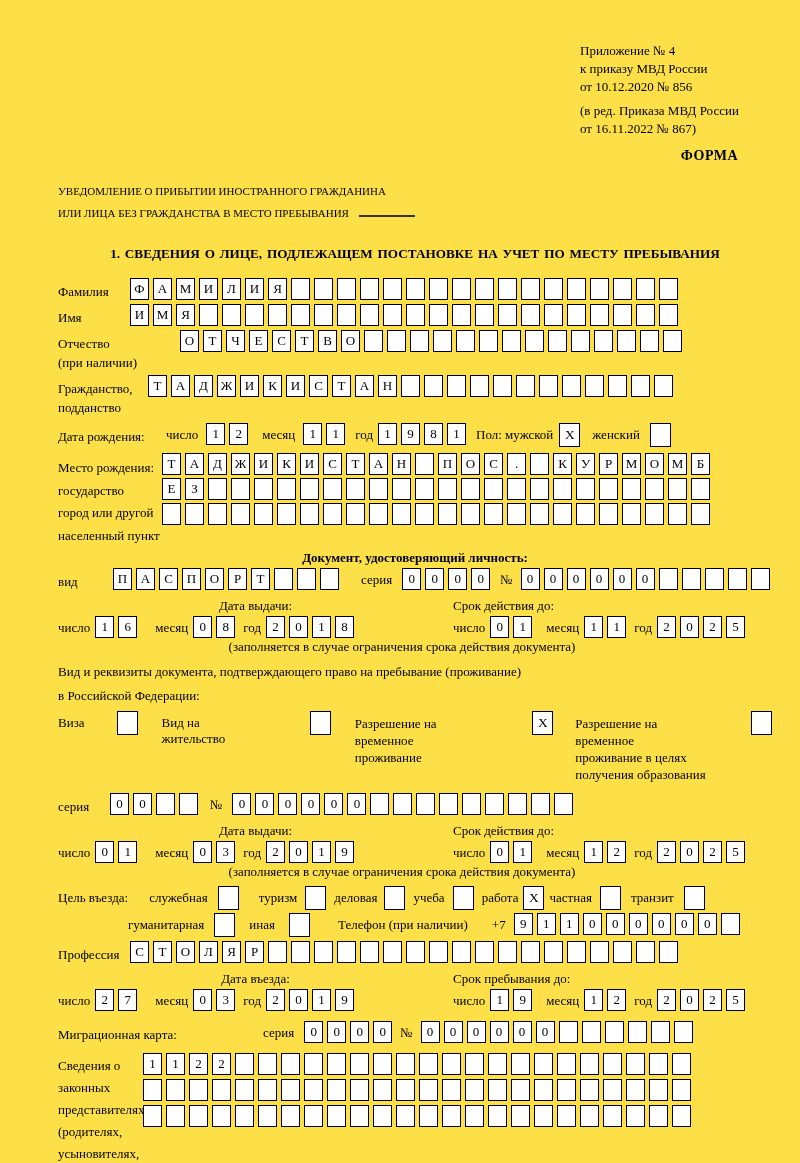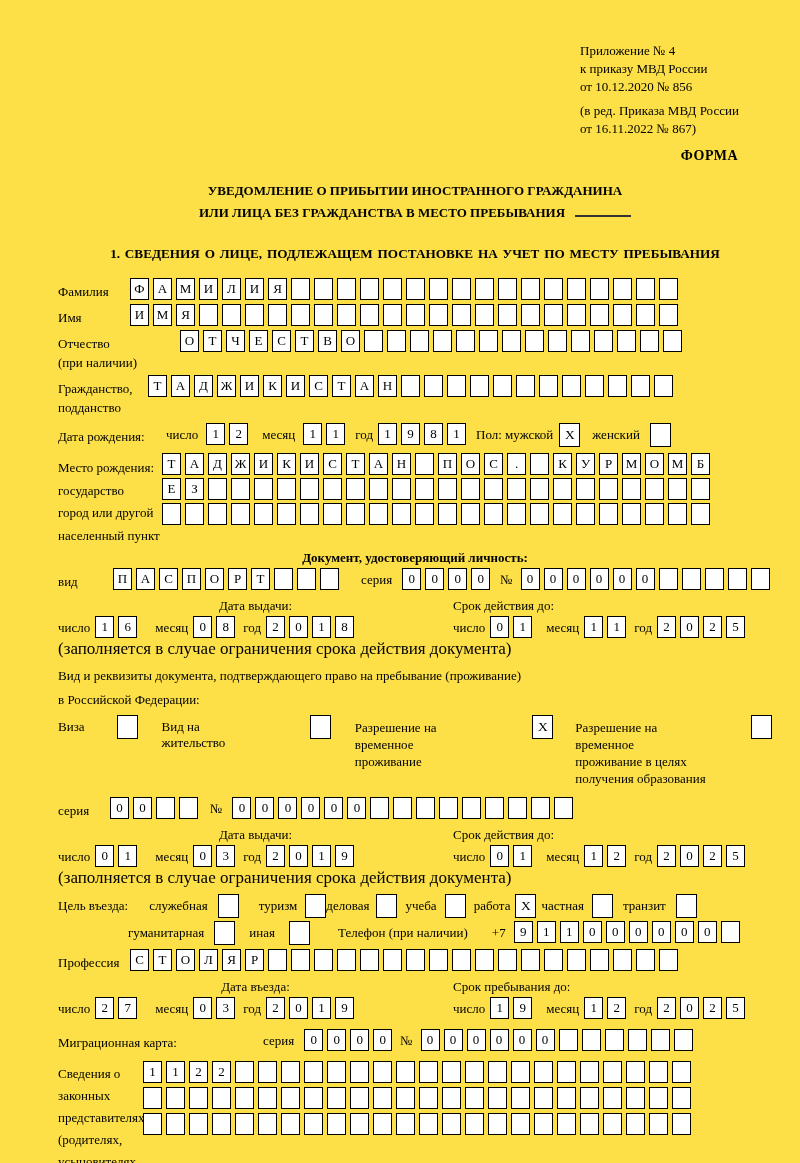--- a/index.html
+++ b/index.html
@@ -8,21 +8,21 @@
     width:800px; height:1163px; background:#fde047; color:#000;
     font-family:"Liberation Serif", "DejaVu Serif", serif;
     font-size:13px; position:relative; overflow:hidden;
     padding:42px 28px 0 58px;
   }
   
   .appendix { margin-left:522px; line-height:18px; }
   .appendix .amend { margin-top:6px; }
   .forma { text-align:right; font-weight:bold; font-size:14px; margin:10px 34px 0 0; letter-spacing:.5px; }
   
-  .title { text-align:center; font-weight:bold; font-size:13px; line-height:22px; margin-top:16px; }
+  .title { font-weight:normal; font-size:11px; line-height:22px; margin-top:16px; }
   .title-underline { display:inline-block; width:56px; border-bottom:2px solid #333; margin-left:10px; vertical-align:baseline; }
   .section-head { text-align:center; font-weight:bold; font-size:13.2px; margin-top:22px; word-spacing:1.5px; }
   
   .form-body { margin-top:16px; }
   .frow { display:flex; align-items:flex-start; margin-bottom:3px; }
   .flabel { flex:none; padding-top:4px; line-height:19px; }
   .cells { display:flex; flex-wrap:nowrap; }
   .cell {
     flex:none; width:19px; height:22px; border:1.5px solid #000;
     margin-right:4px; display:inline-flex; align-items:center; justify-content:center;
@@ -34,21 +34,21 @@
   }
   .inline-lbl { padding-top:4px; }
   
   .dates-head { display:flex; margin-top:7px; }
   .dates-head .dh-left { width:395px; text-align:center; }
   .dates-head .dh-right { flex:1; text-align:left; }
   .dates-row { display:flex; margin-top:2px; }
   .dgroup { display:flex; align-items:flex-start; }
   .dgroup.left { width:395px; }
   .dgroup .dlabel { padding-top:4px; margin-right:5px; }
-  .note-right { text-align:left; font-size:17px; margin:1px 26px 0 0; }
+  .note-right { text-align:center; font-size:13px; margin:1px 26px 0 0; }
   
   .res-line { margin-top:5px; line-height:24px; }
   .opt-row { display:flex; align-items:flex-start; margin-top:3px; }
   .opt { display:flex; align-items:flex-start;gap:28px; }
   .opt .olabel { padding-top:4px; }
   .opt .olabel.center { text-align:left; line-height:17px; padding-top:4px; }
   
   .purpose-row { display:flex; align-items:flex-start; margin-top:6px; }
   .purpose-row .plabel { padding-top:4px; }
   
@@ -504,21 +504,21 @@
       </div>
     </div>
     <div class="note-right">(заполняется в случае ограничения срока действия документа)</div>
 
     <div class="purpose-row">
       <span class="plabel">Цель въезда:</span>
       <span class="plabel" style="margin-left:21px">служебная</span>
       <span class="cbox" style="margin-left:10px"></span>
       <span class="plabel" style="margin-left:20px">туризм</span>
       <span class="cbox" style="margin-left:8px"></span>
-      <span class="plabel" style="margin-left:0">деловая</span>
+      <span class="plabel" style="margin-left:8px">деловая</span>
       <span class="cbox" style="margin-left:7px"></span>
       <span class="plabel" style="margin-left:8px">учеба</span>
       <span class="cbox" style="margin-left:8px"></span>
       <span class="plabel" style="margin-left:8px">работа</span>
       <span class="cbox" style="margin-left:5px">X</span>
       <span class="plabel" style="margin-left:5px">частная</span>
       <span class="cbox" style="margin-left:8px"></span>
       <span class="plabel" style="margin-left:10px">транзит</span>
       <span class="cbox" style="margin-left:10px"></span>
     </div>

